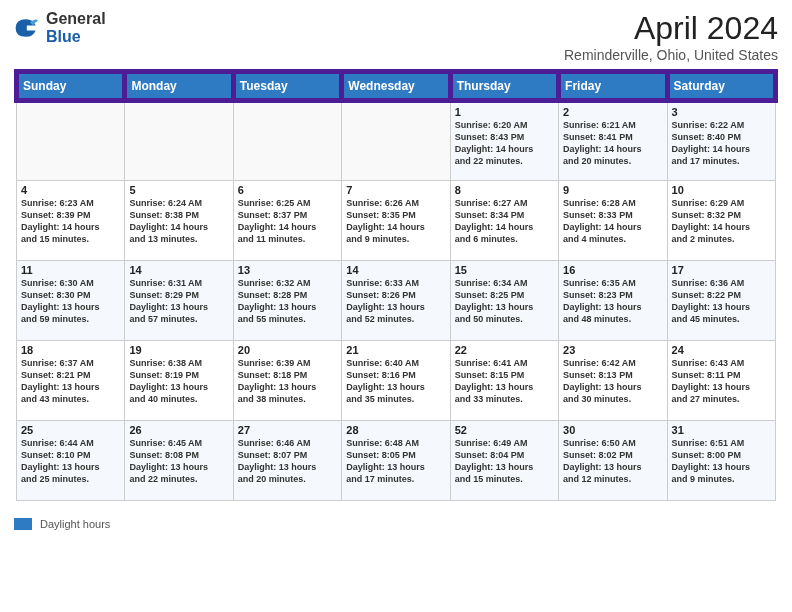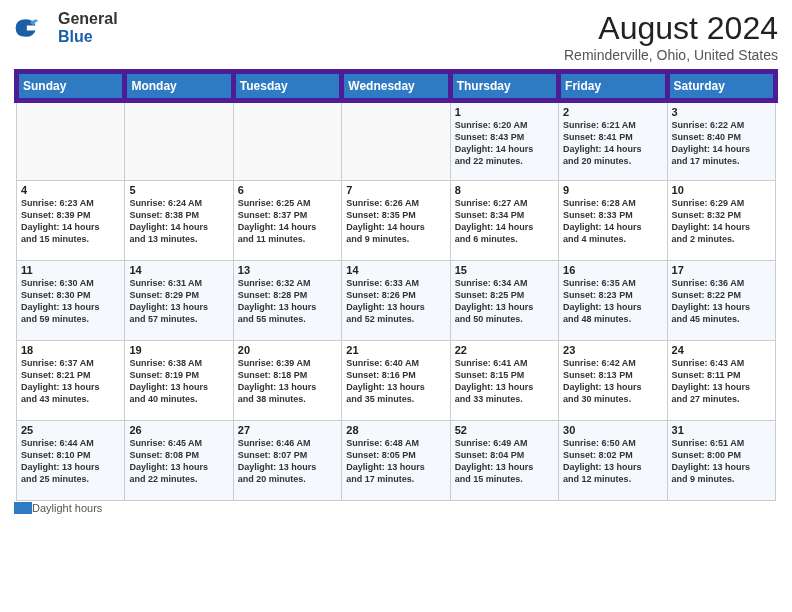--- a/index.html
+++ b/index.html
@@ -17,21 +17,21 @@
     }
     .header {
       display: flex;
       justify-content: space-between;
       align-items: flex-start;
       margin-bottom: 6px;
     }
     .logo {
       display: flex;
       align-items: center;
-      gap: 20px;
+      gap: 8px;
       justify-content: space-between;
     }
     .logo-text {
       font-size: 16px;
       line-height: 1.1;
     }
     .logo-general { color: #333; font-weight: bold; }
     .logo-blue { color: #1a5fa8; font-weight: bold; }
     .logo-icon {
       width: 24px;
@@ -90,21 +90,22 @@
       line-height: 1.35;
       color: #333;
       font-weight: bold;
     }
     .empty-cell {
       background: #f9f9f9 !important;
     }
     .footer {
       display: flex;
       align-items: flex-start;
-      margin-top: 1px;
+      gap: 8px;
+      margin-top: 17px;
       font-size: 11px;
       color: #555;
     }
     .legend-box {
       width: 18px;
       height: 12px;
       background: #2e7bc4;
       display: inline-block;
     }
   </style>
@@ -117,21 +118,21 @@
       <svg class="logo-icon" viewBox="0 0 30 30" xmlns="http://www.w3.org/2000/svg">
         <path d="M2 15 Q2 4 15 4 Q24 4 27 12 L16 12 L16 18 L27 18 Q24 26 15 26 Q2 26 2 15Z" fill="#1a5fa8"></path>
         <path d="M20 8 Q28 2 30 6 Q26 8 24 12Z" fill="#4a9fd4"></path>
       </svg>
       <div class="logo-text">
         <span class="logo-general">General</span><br>
         <span class="logo-blue">Blue</span>
       </div>
     </div>
     <div class="title-block">
-      <div class="month-year">August 2024</div>
+      <div class="month-year">April 2024</div>
       <div class="location">Reminderville, Ohio, United States</div>
     </div>
   </div>
 
   <table class="calendar">
     <thead>
       <tr>
       <th>Sunday</th>
           <th>Monday</th>
           <th>Tuesday</th>

